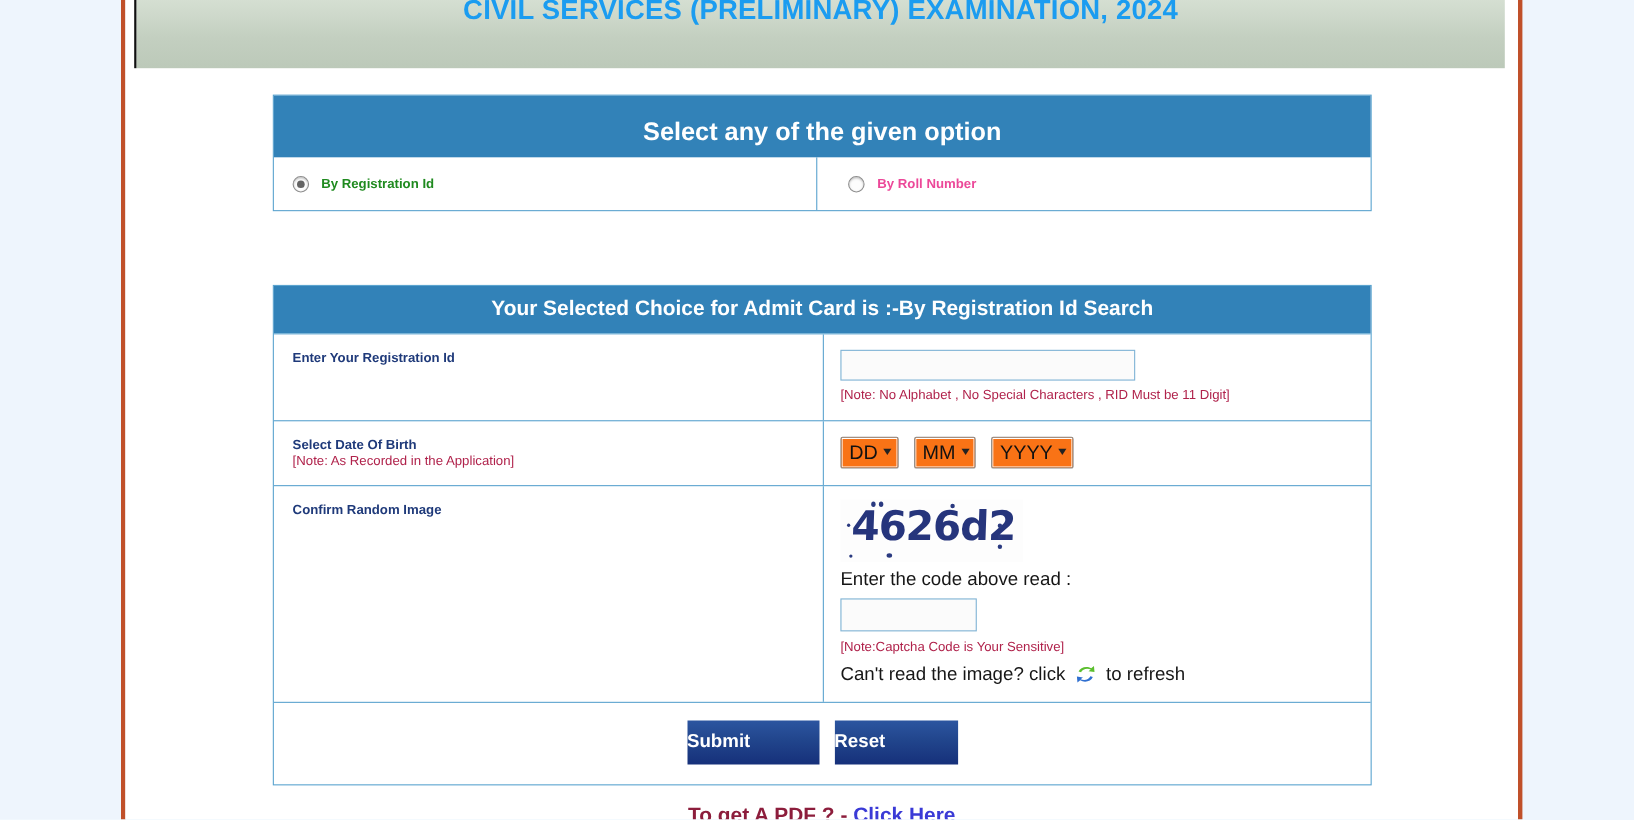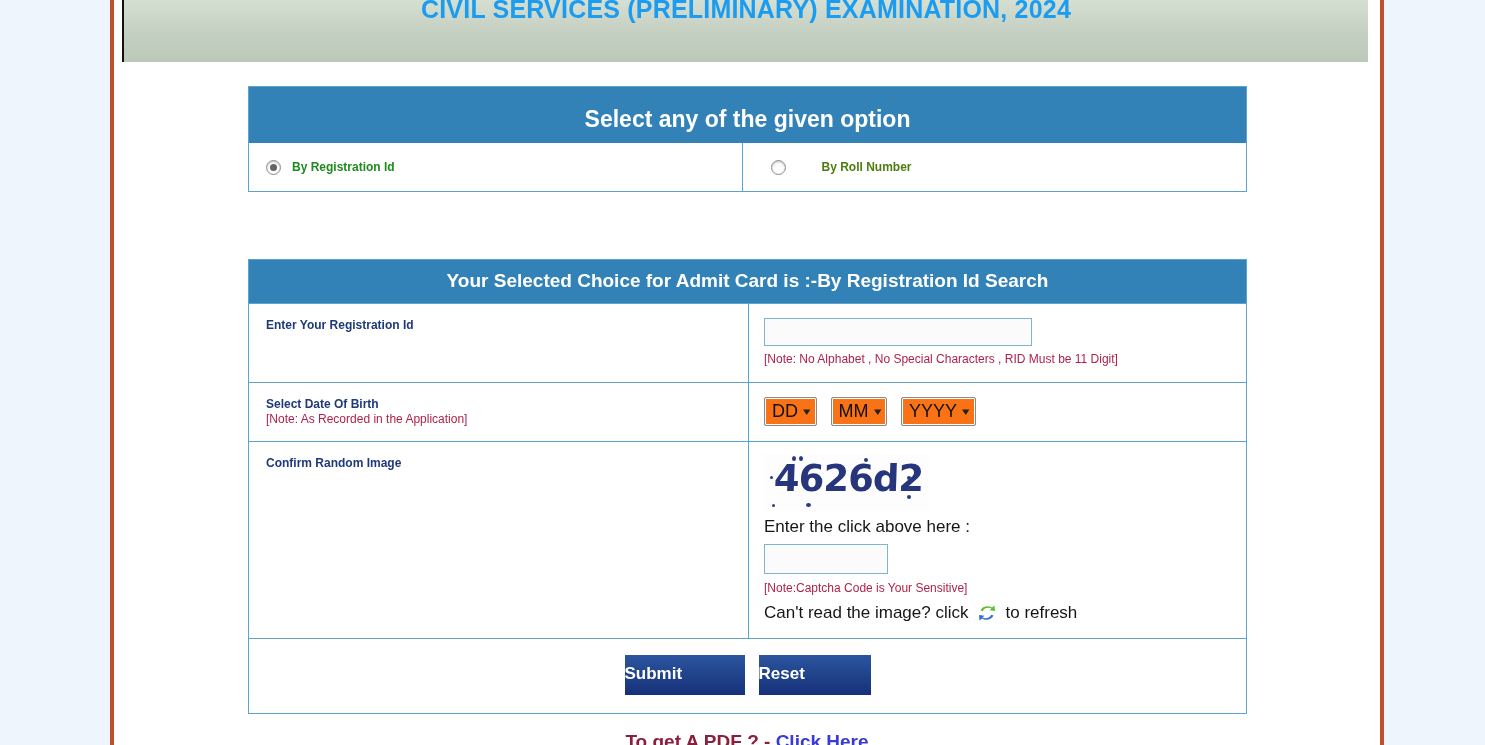--- a/index.html
+++ b/index.html
@@ -77,21 +77,21 @@
     position: relative; flex: 0 0 auto;
     box-shadow: inset 0 1px 2px rgba(0,0,0,.25);
   }
   .radio.checked::after {
     content: ""; position: absolute;
     left: 3px; top: 3px; width: 7px; height: 7px;
     border-radius: 50%; background: #636363;
   }
   .option-label { font-size: 12px; font-weight: bold; margin-left: 10px; }
   #opt-reg-label  { color: #1f8a1f; margin-left: 11px; }
-  #opt-roll-label { color: #4d7c0f; margin-left: 36px; }
+  #opt-roll-label { color: #ec4899; margin-left: 12px; }
 
   
   #form-panel { left: 134px; top: 259px; width: 999px; }
 
   .frow { display: flex; border-top: 1px solid #5ba4cf; }
   .fcell-label {
     width: 500px; flex: 0 0 500px;
     padding: 14px 0 14px 17px;
     border-right: 1px solid #5ba4cf;
   }
@@ -259,21 +259,21 @@
             <span class="speck" style="left:28px;top:2px;width:4px;height:5px;"></span>
             <span class="speck" style="left:35px;top:2px;width:4px;height:5px;"></span>
             <span class="speck" style="left:100px;top:4px;width:4px;height:4px;"></span>
             <span class="speck" style="left:143px;top:22px;width:4px;height:4px;"></span>
             <span class="speck" style="left:143px;top:32px;width:4px;height:4px;"></span>
             <span class="speck" style="left:143px;top:41px;width:4px;height:4px;"></span>
             <span class="speck" style="left:8px;top:50px;width:3px;height:3px;"></span>
             <span class="speck" style="left:42px;top:49px;width:5px;height:4px;"></span>
           </div>
 
-          <div class="plain" id="captcha-prompt">Enter the click above here :</div>
+          <div class="plain" id="captcha-prompt">Enter the code above read :</div>
 
           <input class="txtbox" id="captcha-input" type="text" style="margin-top: 7px;" value="">
 
           <div class="note" id="captcha-note">[Note:Captcha Code is Your Sensitive]</div>
 
           <div id="refresh-line">
             <span class="plain">Can't read the image? click</span>
             <span id="refresh-icon">
               <svg width="22" height="22" viewBox="0 0 22 22" aria-hidden="true">
                 <path d="M4.5 8.5 C6 4.5 12 3 16 5.5 L18.5 3.5 L19 9 L13.5 8.2 L15.6 6.6 C12.5 5 8 6 6.8 9.2 Z" fill="#5bbf2e"></path>

